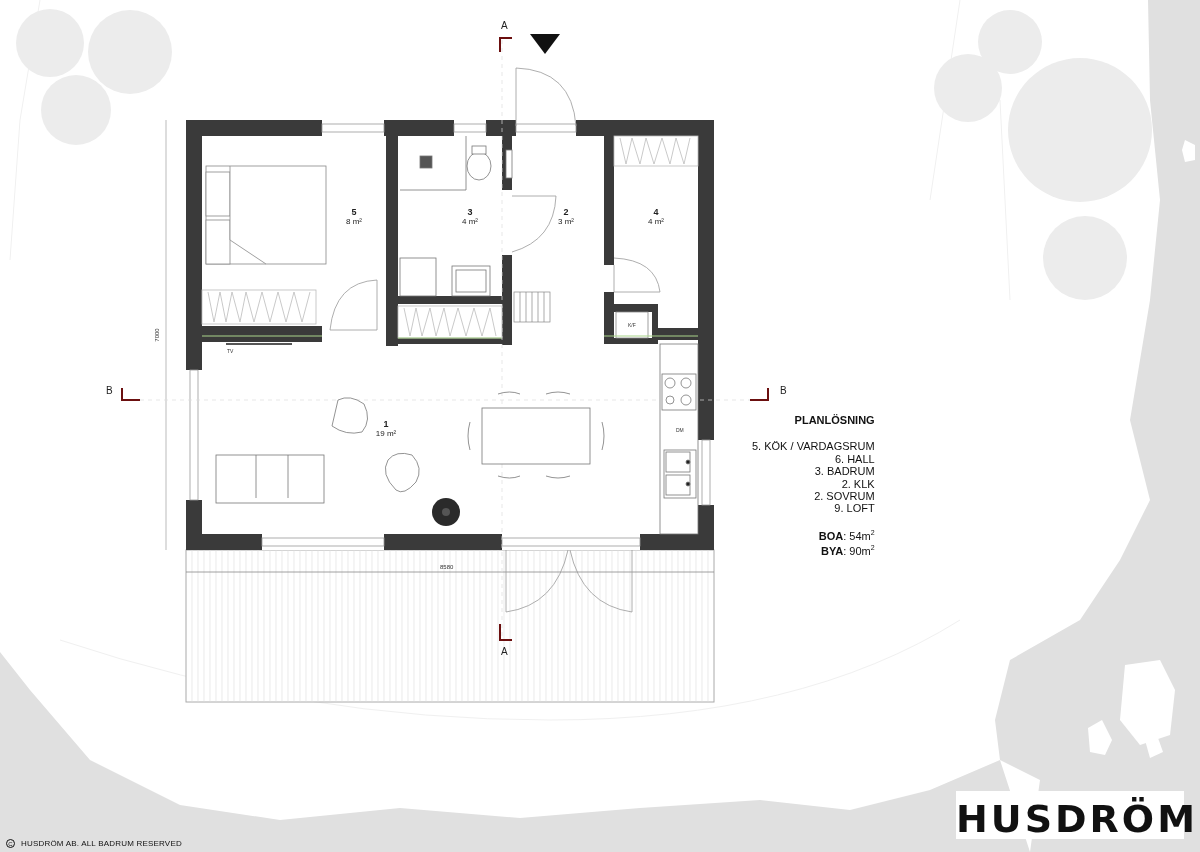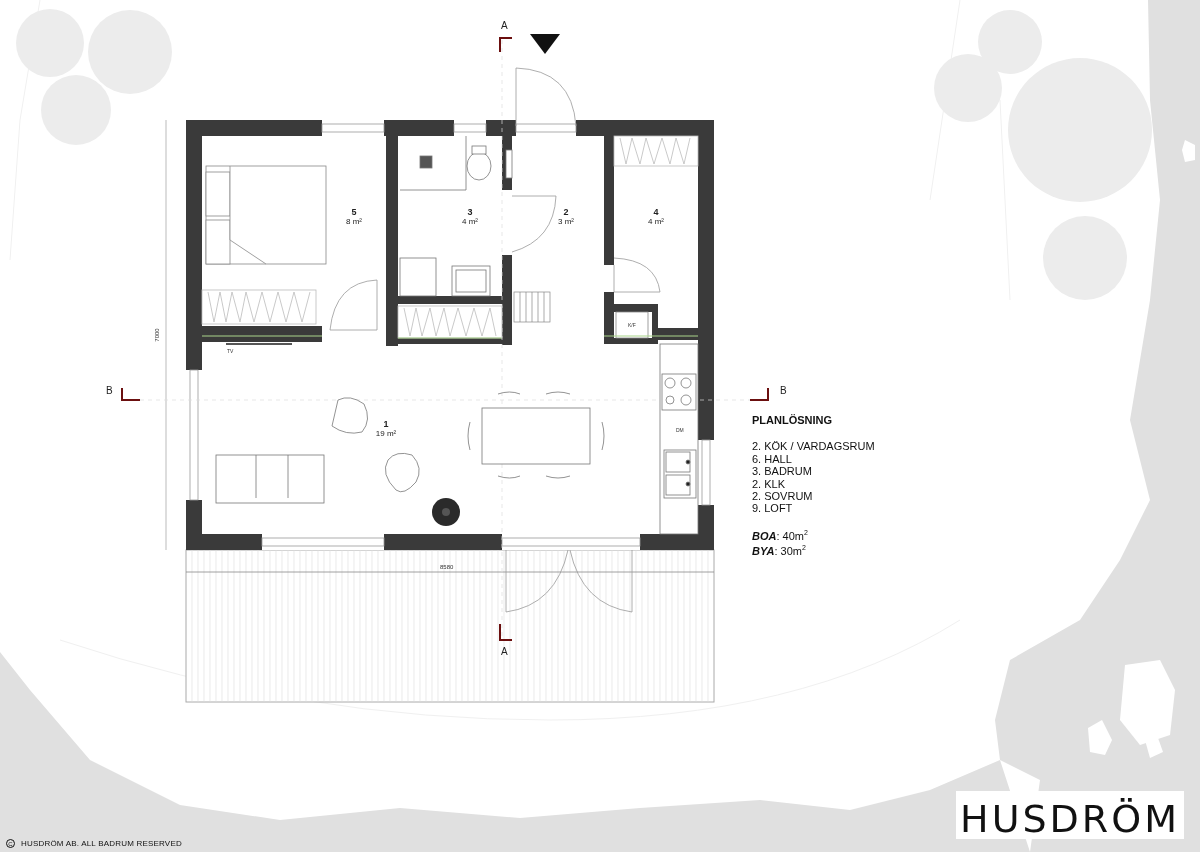--- a/index.html
+++ b/index.html
@@ -1,25 +1,25 @@
 <!DOCTYPE html>
 <html><head>
 <meta charset="utf-8">
 <style>
   html, body { margin:0; padding:0; }
   body { width:1200px; height:852px; position:relative; overflow:hidden; background:#ffffff; font-family:"Liberation Sans", sans-serif; color:#111; }
   .layer { position:absolute; left:0; top:0; }
-  .legend { position:absolute; left:752px; top:414px; font-size:11px; line-height:12.4px; color:#111; }
+  .legend { position:absolute; left:752px; top:414px; font-size:11px; line-height:12.4px; color:#111;text-align:right; }
   .legend .title { font-weight:bold; margin-bottom:14px; }
   .legend .item { }
   .legend .areas { margin-top:12px; }
-  .legend b { font-weight:bold;font-style:italic; }
+  .legend b { font-weight:bold; }
   .legend sup { font-size:7px; }
   .logo { position:absolute; left:956px; top:791px; width:228px; height:48px; background:#ffffff; }
-  .logo-text { position:absolute; left:0; top:8px; width:228px; text-align:center; font-size:38px; letter-spacing:3px; font-family:"DejaVu Sans", sans-serif; font-weight:400; color:#111; line-height:40px; }
+  .logo-text { position:absolute; left:0; top:8px; width:228px; text-align:left; font-size:38px; letter-spacing:3px; font-family:"DejaVu Sans", sans-serif; font-weight:700; color:#111; line-height:40px; }
   .copyright { position:absolute; left:6px; top:839px; font-size:8px; color:#111; letter-spacing:0.2px; }
   .copyright .c { display:inline-block; width:9px; height:9px; border:1.2px solid #111; border-radius:50%; font-size:6px; text-align:center; line-height:9px; margin-right:6px; vertical-align:middle; box-sizing:border-box; }
   .room-label { position:absolute; text-align:center; font-size:8px; color:#222; width:40px; line-height:9px; }
   .room-label .num { font-size:9px; font-weight:bold; display:block; }
   .small-label { position:absolute; font-size:5px; color:#333; }
   .section-letter { position:absolute; font-size:10px; color:#222; }
   .dim-label { position:absolute; font-size:6px; color:#333; }
 </style>
 </head>
 <body>
@@ -341,29 +341,29 @@
   <span class="num">5</span>
   <span>8 m²</span>
 </div>
 
 <span class="small-label" style="left:227px;top:348px;">TV</span>
 <span class="small-label" style="left:676px;top:427px;">DM</span>
 <span class="small-label" style="left:628px;top:322px;">K/F</span>
 
 <div class="legend">
   <div class="title">PLANLÖSNING</div>
-  <div class="item">2. KÖK / VARDAGSRUM</div>
+  <div class="item">5. KÖK / VARDAGSRUM</div>
   <div class="item">6. HALL</div>
   <div class="item">3. BADRUM</div>
   <div class="item">2. KLK</div>
   <div class="item">2. SOVRUM</div>
   <div class="item">9. LOFT</div>
   <div class="areas">
-    <div><b>BOA</b><span>: 40m</span><sup>2</sup></div>
-    <div><b>BYA</b><span>: 30m</span><sup>2</sup></div>
+    <div><b>BOA</b><span>: 54m</span><sup>2</sup></div>
+    <div><b>BYA</b><span>: 90m</span><sup>2</sup></div>
   </div>
 </div>
 
 <div class="logo">
   <div class="logo-text">HUSDRÖM</div>
 </div>
 
 <div class="copyright">
   <span class="c">C</span><span>HUSDRÖM AB. ALL BADRUM RESERVED</span>
 </div>

